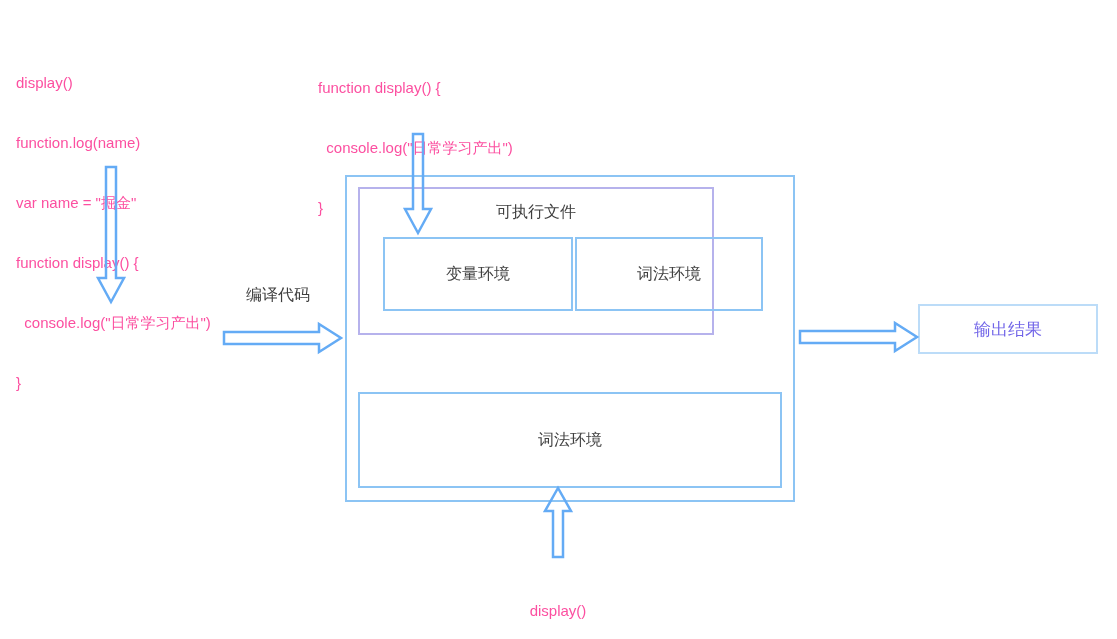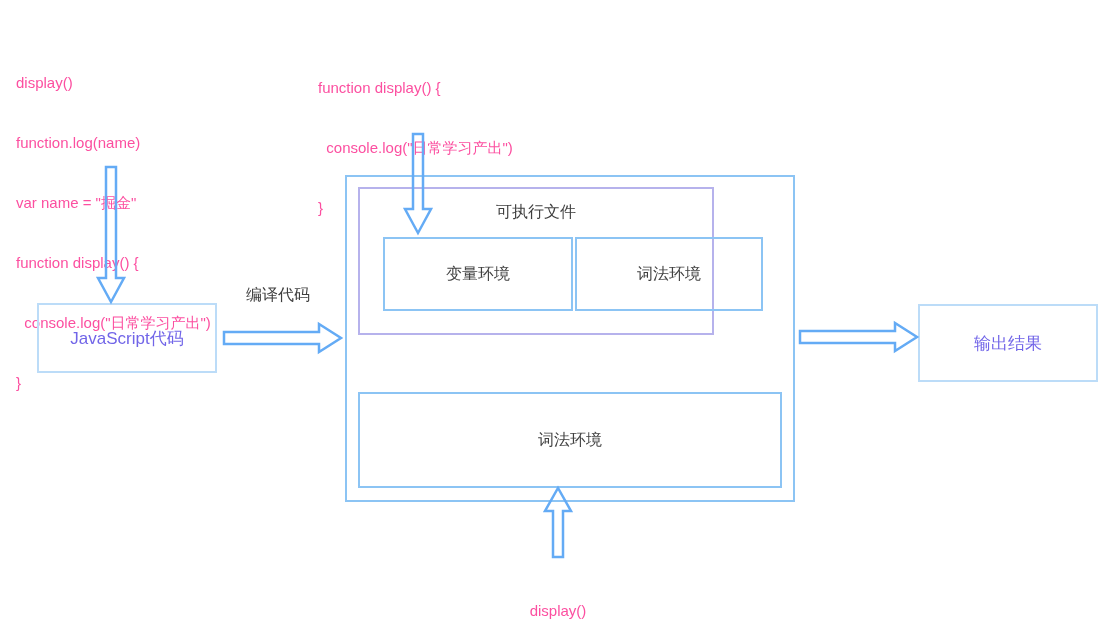--- a/index.html
+++ b/index.html
@@ -81,43 +81,40 @@
   </div>
 
   <div class="code centered" style="left:438px; top:561px; width:240px;">
     <div>display()</div>
     
     
   </div>
 
   <div class="floating-label" style="left:246px; top:285px;">编译代码</div>
 
-  <div class="box border-light" style="left:37px; top:303px; width:180px; height:70px;">
-    <span class="purple-text">JavaScript代码</span>
-  </div>
 
   <div class="box border-blue" style="left:345px; top:175px; width:450px; height:327px;"></div>
 
   <div class="box border-purple" style="left:358px; top:187px; width:356px; height:148px;">
     <div class="inner-title">可执行文件</div>
   </div>
 
   <div class="box border-blue" style="left:372px; top:237px; width:190px; height:74px;margin-left:11px;">
     <span>变量环境</span>
   </div>
 
   <div class="box border-blue" style="left:575px; top:237px; width:188px; height:74px;">
     <span>词法环境</span>
   </div>
 
   <div class="box border-blue" style="left:358px; top:392px; width:424px; height:96px;">
     <span>词法环境</span>
   </div>
 
-  <div class="box border-light" style="left:918px; top:304px; width:180px; height:78px;">
+  <div class="box border-light" style="left:918px; top:304px; width:180px; height:50px;">
     <span class="purple-text">输出结果</span>
   </div>
 
   <svg class="arrows" viewBox="0 0 1117 639">
     <polygon points="106,167 116,167 116,278 124,278 111,302 98,278 106,278"></polygon>
     <polygon points="413,134 423,134 423,209 431,209 418,233 405,209 413,209"></polygon>
     <polygon points="224,332 319,332 319,324 341,338 319,352 319,344 224,344"></polygon>
     <polygon points="800,331 895,331 895,323 917,337 895,351 895,343 800,343"></polygon>
     <polygon points="553,557 553,511 545,511 558,488 571,511 563,511 563,557"></polygon>
   </svg>

